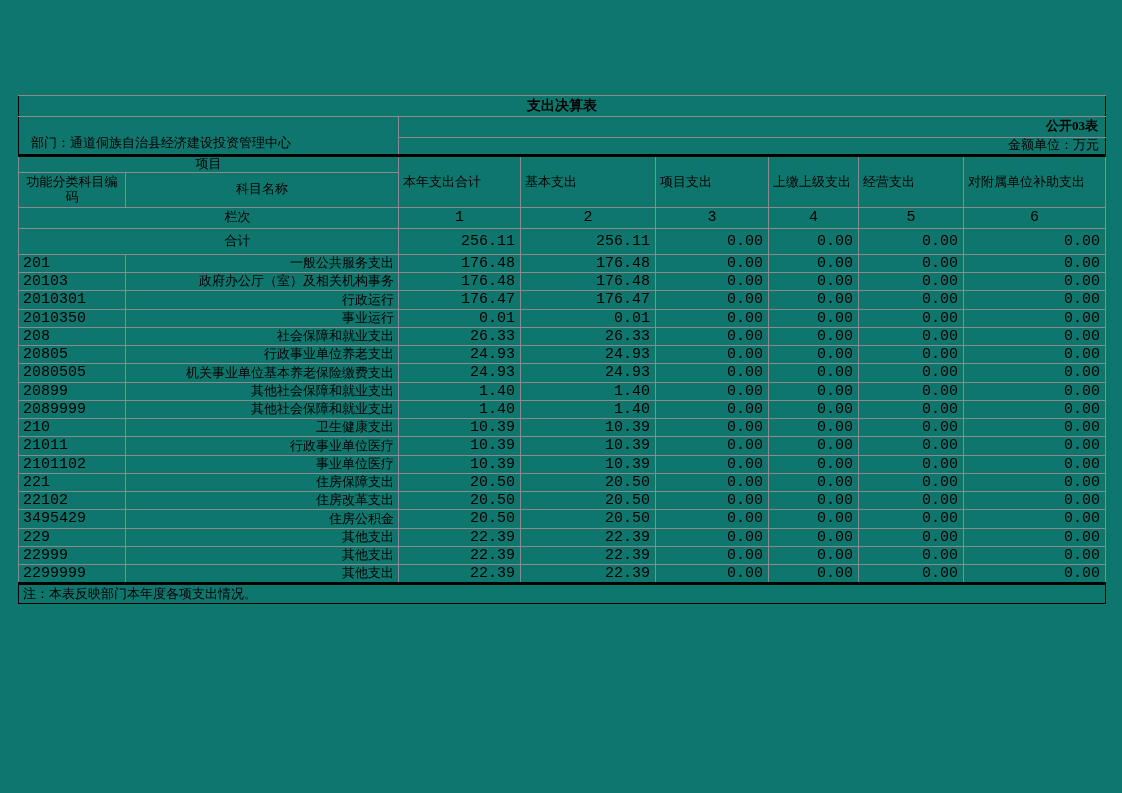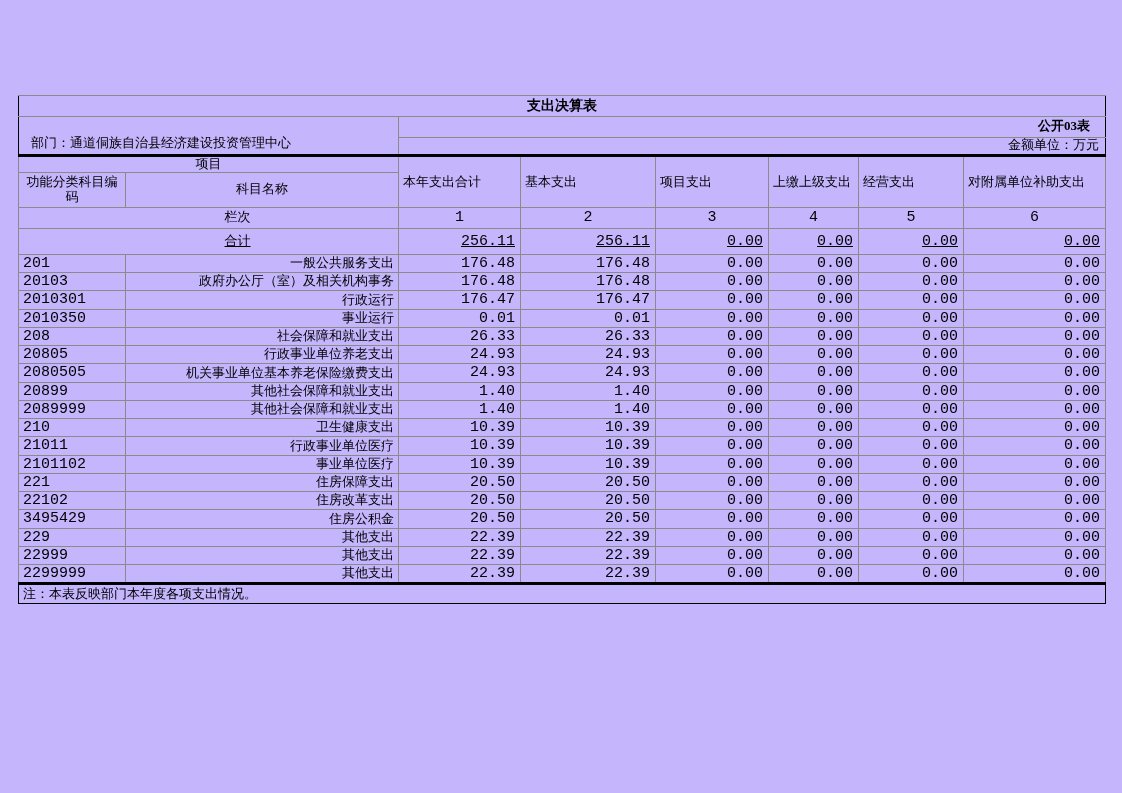--- a/index.html
+++ b/index.html
@@ -3,21 +3,21 @@
 <meta charset="utf-8">
 <style>
   * { box-sizing: border-box; }
   html, body { margin: 0; padding: 0; }
   body {
     width: 1122px; height: 793px;
     background: #ffffff;
     color: #000;
     font-family: "Liberation Serif", "DejaVu Serif", serif;
   }
-  .page { position: relative; width: 1122px; height: 793px; background: #c4b5fd; overflow: hidden; }
+  .page { position: relative; width: 1122px; height: 793px; background: #0f766e; overflow: hidden; }
 
   table.sheet {
     position: absolute; left: 18px; top: 95px;
     width: 1087px;
     border-collapse: collapse;
     table-layout: fixed;
     border: 1.5px solid #000;
   }
   td {
     border: 1px solid #8a8a8a;
@@ -34,38 +34,38 @@
     height: 21px; text-align: center; font-weight: bold; font-size: 14px;
     border-left: none; border-right: none;
   }
 
   
   td.dept {
     vertical-align: bottom; padding-bottom: 3px; padding-left: 12px;
     height: 39px; text-align: left; border-left: none;
   }
   tr.meta-row-1 td.form-code {
-    height: 20px; text-align: right; font-weight: bold; padding-right: 15px; border-right: none;
+    height: 20px; text-align: right; font-weight: bold; padding-right: 7px; border-right: none;
   }
   tr.meta-row-2 td.unit {
     height: 18px; text-align: right; padding-right: 6px; border-right: none;
   }
 
   
   tr.head-group td, td.vhead { border-top: 3px solid #000; }
   tr.note-row td { border-top: 3px solid #000; }
 
   
   tr.head-group td.group { height: 15px; text-align: center; margin-left: 26px; }
   td.vhead { vertical-align: middle; }
   tr.head-sub td { height: 35px; text-align: center; white-space: normal; vertical-align: middle; }
 
   
   tr.lane-row td { height: 21px; text-align: center; }
-  tr.total-row td { height: 26px; text-decoration: underline; }
+  tr.total-row td { height: 26px; }
   td.span-label { text-align: center; padding-left: 62px; }
 
   
   .num {
     font-family: "Liberation Mono", "DejaVu Sans Mono", monospace;
     font-size: 15px;
   }
   td.val { text-align: right; padding-right: 5px; }
   td.code { text-align: left; padding-left: 4px; }
   td.name { text-align: right; padding-left: 8px; }

